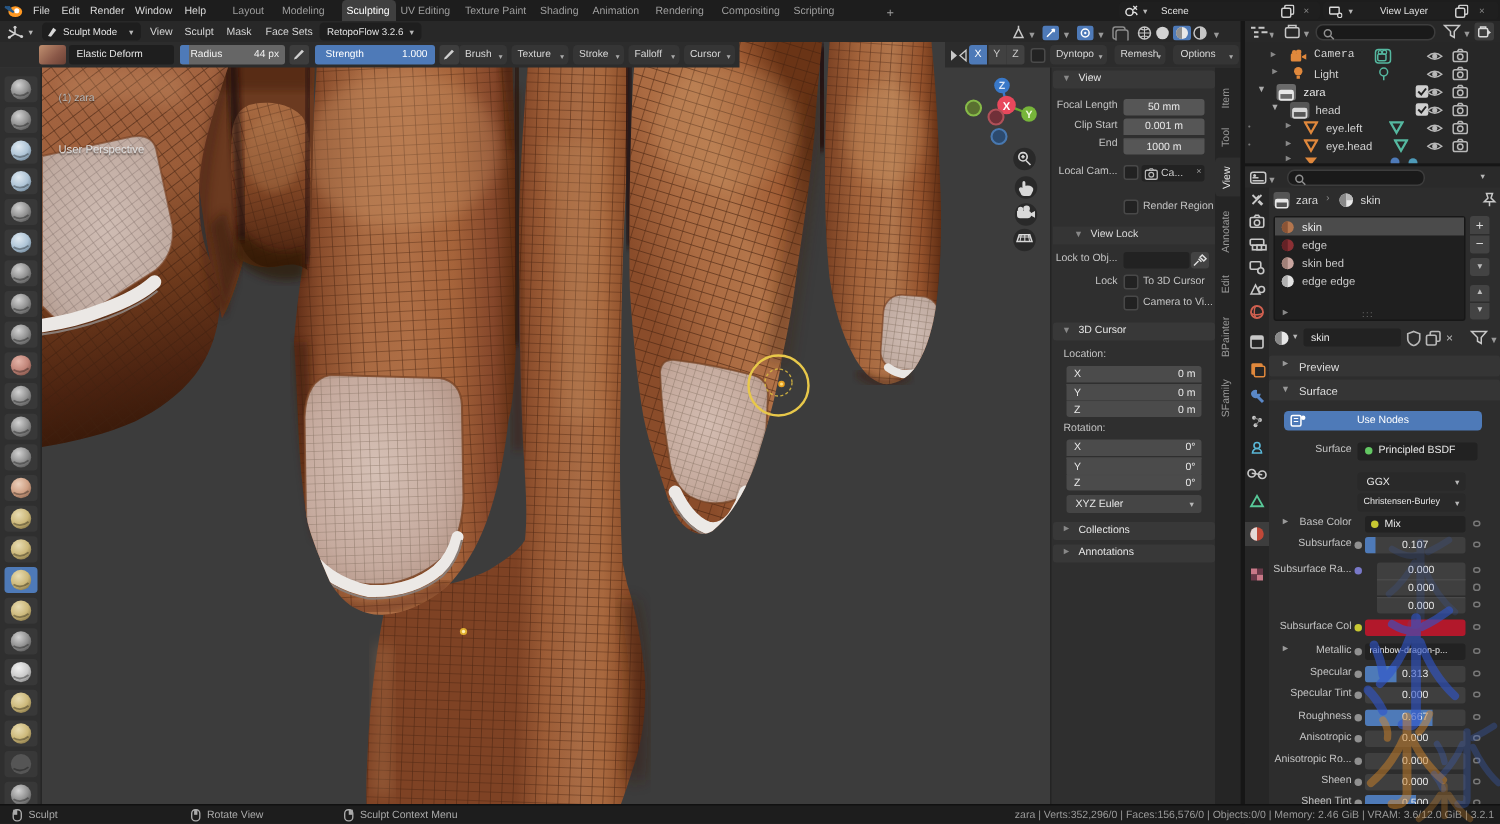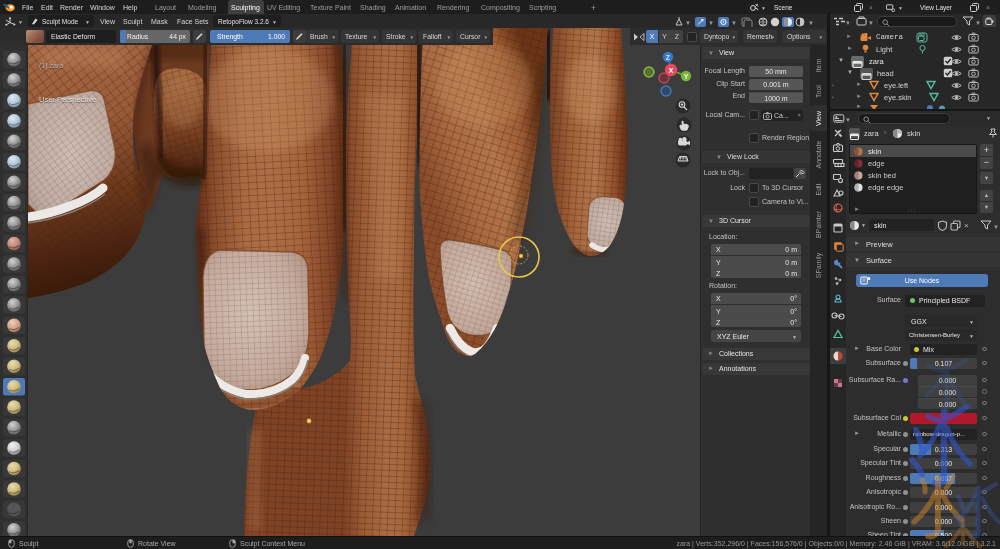--- a/index.html
+++ b/index.html
@@ -834,21 +834,21 @@
         <circle cx="5.5" cy="5.8" r="1.8" fill="none" stroke="#b8b8b8" stroke-width="1"></circle>
       </svg>
   </div>
 
   <div class="abs" style="left:0;top:63px;width:170px;height:12px;">
     <span class="abs" style="left:2px;top:3px;color:#777;font-size:5px;">•</span>
     <span class="abs" style="left:26px;top:2px;color:#888;font-size:6px;">►</span>
     <svg class="abs" style="left:39px;top:1px" width="10" height="10" viewBox="0 0 10 10">
         <path d="M1,1.5 h8 L5,8.5 Z" fill="none" stroke="#e0883c" stroke-width="1.5"></path>
       </svg>
-    <span class="abs txt" style="left:54px;top:1.5px;color:#d2d2d2;">eye.skin</span>
+    <span class="abs txt" style="left:54px;top:1.5px;color:#d2d2d2;">eye.head</span>
     <svg class="abs" style="left:99px;top:1px" width="10" height="10" viewBox="0 0 10 10">
         <path d="M1,1.5 h8 L5,8.5 Z" fill="none" stroke="#55b8a0" stroke-width="1.5"></path>
       </svg>
     <svg class="abs" style="left:121px;top:1.5px" width="11" height="9" viewBox="0 0 11 9">
         <path d="M0.8,4.5 Q5.5,0.5 10.2,4.5 Q5.5,8.5 0.8,4.5 Z" fill="none" stroke="#b8b8b8" stroke-width="1"></path>
         <circle cx="5.5" cy="4.5" r="1.7" fill="#b8b8b8"></circle>
       </svg>
     <svg class="abs" style="left:138px;top:1px" width="11" height="10" viewBox="0 0 11 10">
         <rect x="0.8" y="2.5" width="9.4" height="6.5" rx="1.2" fill="none" stroke="#b8b8b8" stroke-width="1"></rect>
         <path d="M3.5,2.5 l1,-1.5 h2 l1,1.5" fill="none" stroke="#b8b8b8" stroke-width="1"></path>

